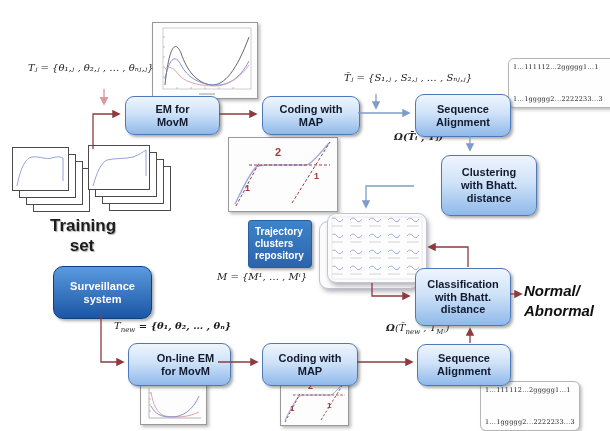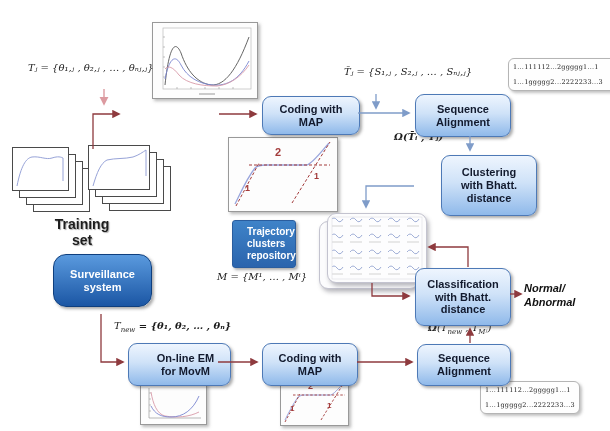--- a/index.html
+++ b/index.html
@@ -8,36 +8,36 @@
   .box{position:absolute;border:1px solid #4d79b6;border-radius:9px;
        background:linear-gradient(#eef5fe 0%,#cfe2f8 45%,#8fb9ea 100%);
        box-shadow:2px 2px 3px rgba(70,70,70,.45);
        display:flex;align-items:center;justify-content:center;text-align:center;
        color:#121a2e;font-weight:bold;font-size:11px;line-height:1.18;z-index:4;}
   .lbl{white-space:pre-line;display:inline-block;}
   .darkbox{background:linear-gradient(#5a9ade,#1b56a4);border:1px solid #0f3f7e;
        border-radius:10px;color:#ffffff;}
   .repobox{background:linear-gradient(#3f83c8,#2a64ad);border:1px solid #2a5d9e;border-radius:3px;
        color:#ffffff;font-size:10px;line-height:1.22;justify-content:flex-start;
-       text-align:left;padding-left:14px;box-sizing:border-box;}
+       text-align:left;padding-left:6px;box-sizing:border-box;margin-left:16px;}
   .formula{position:absolute;font-family:"DejaVu Serif",serif;font-style:italic;
        font-size:10px;color:#1b1b1b;white-space:nowrap;z-index:3;text-align:right;}
   .formula sub{font-size:7px;}
   .fbold{font-weight:bold;}
   .plotcard{position:absolute;background:#fdfdfd;border:1px solid #999;
        box-shadow:2px 2px 3px rgba(120,120,120,.5);z-index:2;}
   .tcard{position:absolute;background:#ffffff;border:1.2px solid #4a4a4a;z-index:1;}
   .seqbox{position:absolute;background:#fefefe;border:1px solid #b5b5b5;border-radius:6px;
        box-shadow:2px 2px 3px rgba(120,120,120,.45);padding:4px 4px;z-index:3;
        font-family:"DejaVu Serif",serif;font-size:6.5px;color:#222;letter-spacing:.2px;}
   .seqline{white-space:nowrap;}
-  .seqline+.seqline{margin-top:7px;}
-  .caption{position:absolute;font-weight:bold;font-size:14px;color:#1d1d1d;
+  .seqline+.seqline{margin-top:24px;}
+  .caption{position:absolute;font-weight:bold;font-size:17px;color:#1d1d1d;
        text-shadow:1px 1px 1px rgba(80,80,80,.45);white-space:pre-line;text-align:center;z-index:3;}
-  .output{position:absolute;font-style:italic;font-weight:600;font-size:11px;color:#111;
+  .output{position:absolute;font-style:italic;font-weight:600;font-size:15px;color:#111;
        white-space:pre-line;line-height:1.3;z-index:3;}
   .overlay{position:absolute;left:0;top:0;z-index:5;pointer-events:none;}
   .repocard{position:absolute;background:#fcfcfd;border:1px solid #c3c3cf;border-radius:9px;
        box-shadow:2px 3px 4px rgba(100,100,110,.45);z-index:2;}
 </style>
 </head>
 <body>
 
 <div class="stage">
 
@@ -112,20 +112,24 @@
         <pattern id="cellp" width="19" height="16" patternUnits="userSpaceOnUse">
           <rect width="19" height="16" fill="#fdfdfe"></rect>
           <path d="M3,6 Q6,2 9,6 T15,5" stroke="#8899cc" fill="none" stroke-width="0.8"></path>
           <line x1="3" y1="12" x2="15" y2="12" stroke="#c0c0c0" stroke-width="0.7"></line>
         </pattern>
       </defs>
       <rect x="4" y="3" width="90" height="62" fill="url(#cellp)" stroke="#d5d5dd" stroke-width="0.5"></rect>
     </svg>
   </div>
 
+  <div class="box" style="left:125px;top:96px;width:93px;height:37px;">
+    <span class="lbl">EM for
+MovM</span>
+  </div>
   <div class="box" style="left:262px;top:96px;width:96px;height:37px;">
     <span class="lbl">Coding with
 MAP</span>
   </div>
   <div class="box" style="left:415px;top:94px;width:94px;height:41px;">
     <span class="lbl">Sequence
 Alignment</span>
   </div>
   <div class="box" style="left:415px;top:155px;width:94px;height:59px;margin-left:26px;">
     <span class="lbl">Clustering
@@ -147,33 +151,33 @@
 Alignment</span>
   </div>
   <div class="box" style="left:262px;top:343px;width:94px;height:41px;">
     <span class="lbl">Coding with
 MAP</span>
   </div>
   <div class="box" style="left:128px;top:343px;width:89px;height:41px;padding-left:12px;">
     <span class="lbl">On-line EM
 for MovM</span>
   </div>
-  <div class="box darkbox" style="left:53px;top:254px;width:97px;height:51px;border-radius:13px;">
+  <div class="box darkbox" style="left:53px;top:266px;width:97px;height:51px;">
     <span class="lbl">Surveillance
 system</span>
   </div>
 
   <div class="formula" style="left:28px;top:62px;">Tⱼ = {θ₁,ⱼ , θ₂,ⱼ , … , θₙⱼ,ⱼ}</div>
-  <div class="formula" style="left:344px;top:66px;">T̄ⱼ = {S₁,ⱼ , S₂,ⱼ , … , Sₙⱼ,ⱼ}</div>
+  <div class="formula" style="left:344px;top:72px;">T̄ⱼ = {S₁,ⱼ , S₂,ⱼ , … , Sₙⱼ,ⱼ}</div>
   <div class="formula fbold" style="left:394px;top:131px;">Ω(T̄ᵢ , T̄ⱼ)</div>
   <div class="formula" style="left:217px;top:271px;">M = {M¹, … , Mⁱ}</div>
   <div class="formula" style="left:114px;top:320px;">
     <span>T</span><sub>new</sub><span class="fbold"> = {θ₁, θ₂, … , θₙ}</span>
   </div>
-  <div class="formula" style="left:386px;top:322px;margin-left:42px;">
+  <div class="formula" style="left:386px;top:322px;">
     <span class="fbold">Ω</span><span>(T̄</span><sub>new</sub><span> , T̄</span><sub>Mʲ</sub><span>)</span>
   </div>
 
   <div class="seqbox" style="left:508px;top:58px;width:98px;">
     <div class="seqline">1...111112...2ggggg1...1</div>
     <div class="seqline">1...1ggggg2...2222233...3</div>
   </div>
   <div class="seqbox" style="left:480px;top:381px;width:90px;">
     <div class="seqline">1...111112...2ggggg1...1</div>
     <div class="seqline">1...1ggggg2...2222233...3</div>

